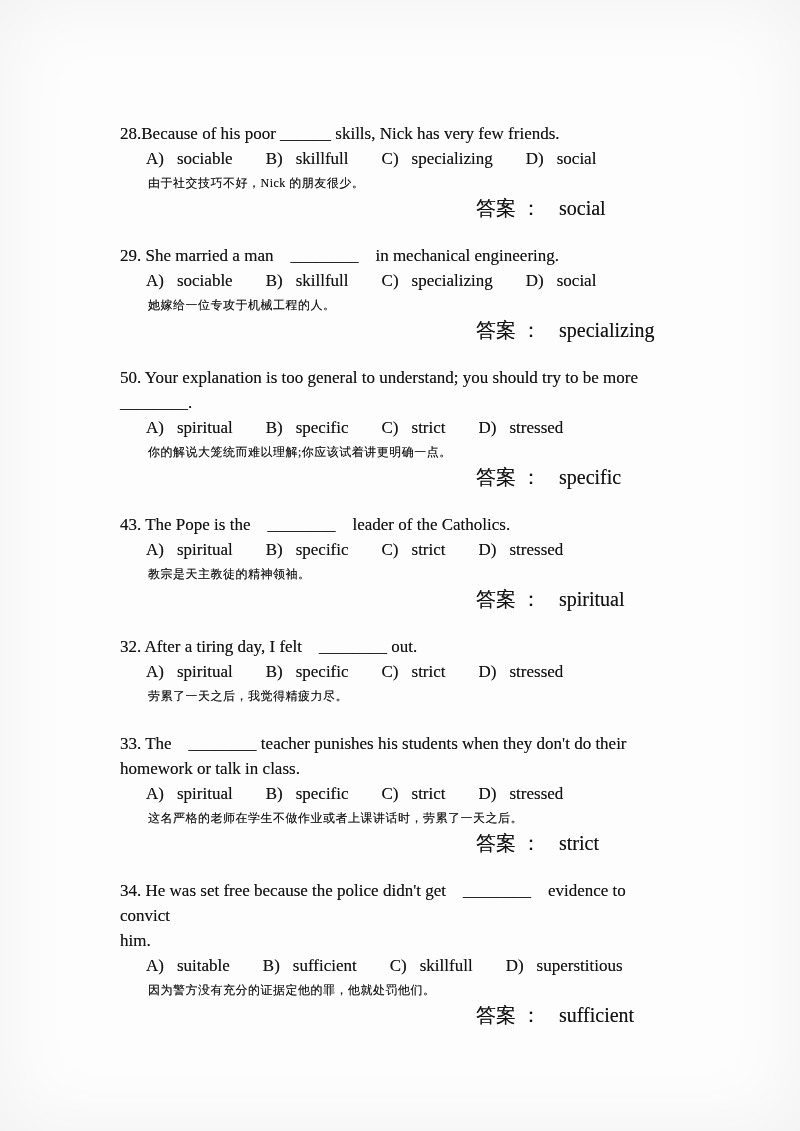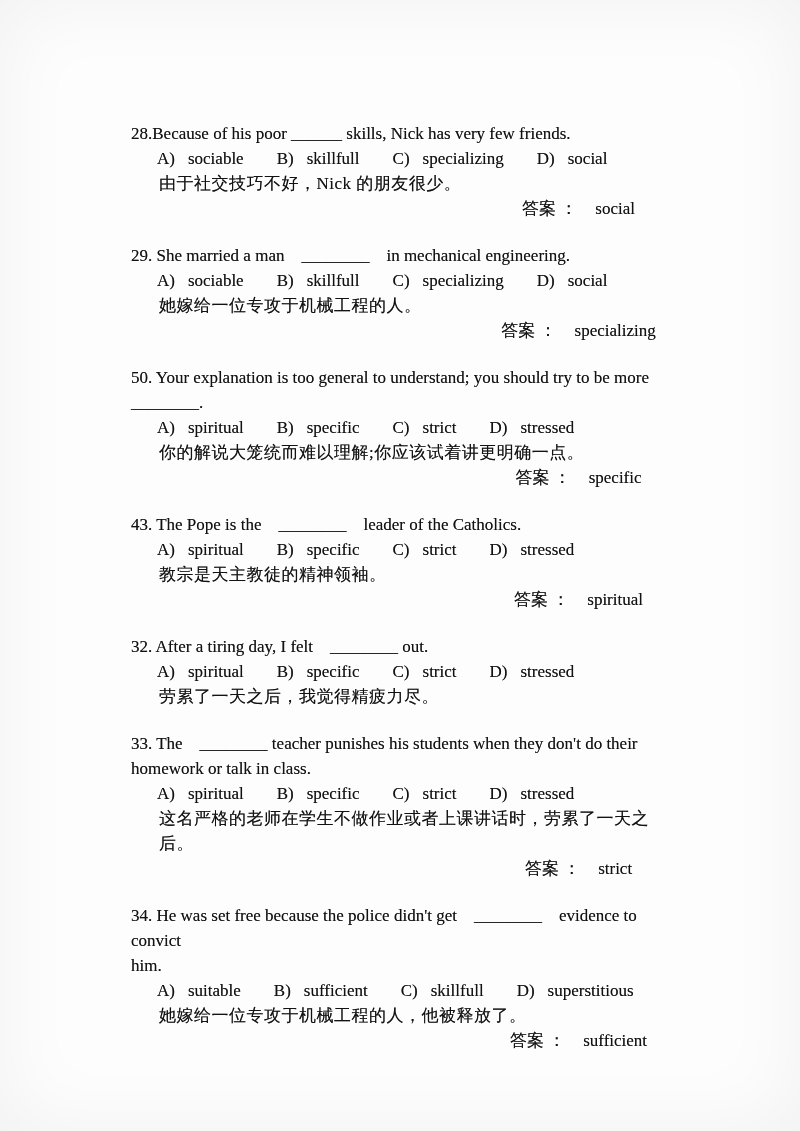--- a/index.html
+++ b/index.html
@@ -11,49 +11,48 @@
     margin: 0 auto;
     background: #fdfdfd;
     box-shadow: inset 0 0 80px rgba(0,0,0,0.05);
     overflow: hidden;
     color: #121212;
     font-family: "Liberation Serif", "DejaVu Serif", serif;
     box-sizing: border-box;
     padding: 121px 130px 0 120px;
     text-shadow: 0 0 0.6px rgba(20,20,20,0.55);
   }
-  .q { margin-bottom: 22px; margin-left: 11px; }
+  .q { margin-bottom: 22px; }
   .qline {
     font-size: 17px;
     line-height: 25px;
     white-space: pre-wrap;
   }
   .opts {
     margin-left: 26px;
     font-size: 17px;
     line-height: 25px;
     display: flex;
     flex-wrap: nowrap;
     align-items: baseline;
   }
   .opt-letter { margin-right: 13px; }
   .opt-text   { margin-right: 33px; }
   .opts .opt-text:last-child { margin-right: 0; }
   .cn {
     margin-left: 28px;
-    font-size: 17px;
+    font-size: 12px;
     line-height: 25px;
     letter-spacing: 0.5px;
   }
   .ans {
     margin-left: 356px;
-    font-size: 17px;
+    font-size: 20px;
     line-height: 25px;
     white-space: pre;
-    text-align: center;
   }
   .ans-value { margin-left: 18px; }
 </style>
 </head>
 <body>
 
 <div class="page">
 
   <div class="q">
     <div class="qline">28.Because of his poor ______ skills, Nick has very few friends.</div>
@@ -158,17 +157,17 @@
     <div class="opts">
       <span class="opt-letter">A)</span>
         <span class="opt-text">suitable</span>
       <span class="opt-letter">B)</span>
         <span class="opt-text">sufficient</span>
       <span class="opt-letter">C)</span>
         <span class="opt-text">skillfull</span>
       <span class="opt-letter">D)</span>
         <span class="opt-text">superstitious</span>
     </div>
-    <div class="cn">她嫁给一位专攻于机械工程的人，他被释放了。</div>
+    <div class="cn">因为警方没有充分的证据定他的罪，他就处罚他们。</div>
     <div class="ans"><span>答案 ：</span><span class="ans-value">sufficient</span></div>
   </div>
 
 </div>
 
 </body></html>

